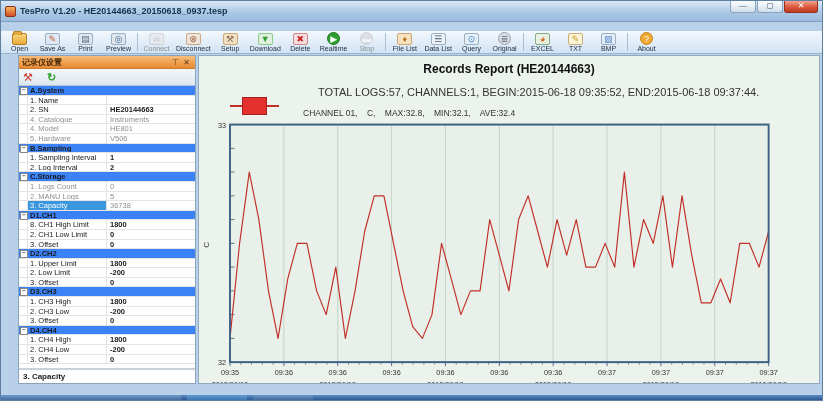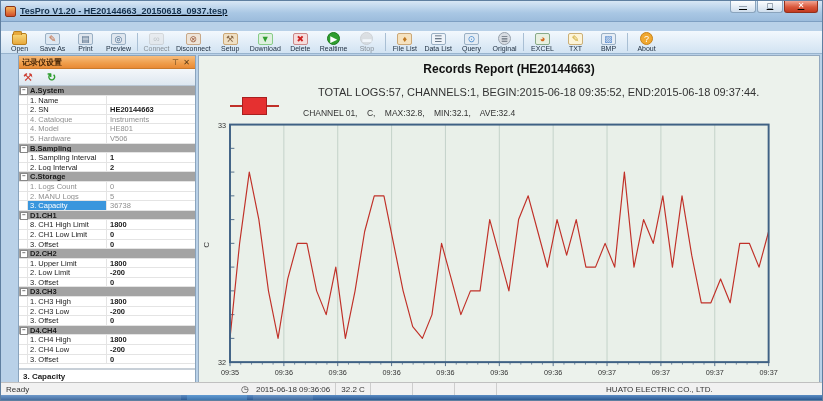--- a/index.html
+++ b/index.html
@@ -2,21 +2,21 @@
 <html><head>
 <meta charset="utf-8">
 <style>
   html,body{margin:0;padding:0;background:#888;}
   *{box-sizing:border-box;}
   .window{position:relative;width:823px;height:401px;font-family:"Liberation Sans",sans-serif;
     background:#b9d1e8;border:1px solid #5f7fa0;overflow:hidden;}
   
   .titlebar{position:absolute;top:0;left:0;right:0;height:21px;
     background:linear-gradient(#d8e7f5,#a9c7e4 60%,#9cbcdc);border-bottom:1px solid #7e9fc2;
-    display:flex;align-items:center;padding:0 4px;text-decoration:underline;}
+    display:flex;align-items:center;padding:0 4px;}
   .app-icon{width:11px;height:11px;border-radius:2px;background:linear-gradient(#f5b45a,#d24d2a);
     border:1px solid #8a3318;margin-right:4px;flex:none;}
   .title-text{font-size:9px;color:#16324e;font-weight:bold;white-space:nowrap;}
   .winbtns{margin-left:auto;display:flex;align-self:flex-start;}
   .winbtn{width:26px;height:12px;font-size:8px;line-height:10px;text-align:center;color:#45586c;
     background:linear-gradient(#fdfeff,#cfdeed);border:1px solid #8aa4bd;border-top:none;
     border-radius:0 0 3px 3px;margin-left:1px;}
   .winbtn.close{width:34px;background:linear-gradient(#f2a492,#d9573b 55%,#c23a20);color:#fff;border-color:#93301c;}
   
   .menubar{position:absolute;top:17px;left:0;right:0;height:13px;background:#d9e7f3;
@@ -45,21 +45,21 @@
   .sp-header{height:13px;flex:none;background:linear-gradient(#f7bd7d,#ef9d4a 60%,#e88a35);
     display:flex;align-items:center;padding:0 3px;border-bottom:1px solid #c97a2c;}
   .sp-title{font-size:8px;color:#4a2808;font-weight:bold;flex:1;white-space:nowrap;overflow:hidden;}
   .sp-hicon{font-size:8px;color:#5a3a14;width:11px;text-align:center;}
   .sp-tools{height:17px;flex:none;background:linear-gradient(#f4f7fa,#dde7f0);border-bottom:1px solid #b8c6d4;
     display:flex;align-items:center;padding:0 4px;gap:14px;}
   .sp-tool{font-size:11px;line-height:14px;}
   .prop-grid{flex:1;overflow:hidden;font-size:7.5px;background:#fff;}
   .prow{display:flex;height:9.6px;line-height:9.5px;border-bottom:1px solid #e4e4e4;}
   .prow .gut{width:9px;flex:none;border-right:1px solid #e4e4e4;position:relative;}
-  .prow.section{background:#a3a3a3;font-weight:bold;color:#1a1a1a;}
+  .prow.section{background:#3b82f6;font-weight:bold;color:#1a1a1a;}
   .prow.section .gut{border-right:none;}
   .prow.section .gut::before{content:"−";position:absolute;left:1px;top:1px;width:6px;height:6px;
     border:1px solid #888;background:#fff;font-size:6px;line-height:5px;text-align:center;color:#333;}
   .prow .pname{width:79px;flex:none;padding:0 2px;border-right:1px solid #e4e4e4;
     white-space:nowrap;overflow:hidden;color:#1a1a1a;}
   .prow .pval{flex:1;padding:0 3px;white-space:nowrap;overflow:hidden;color:#1a1a1a;font-weight:bold;}
   .prow.readonly .pname,.prow.readonly .pval{color:#8f8f8f;font-weight:normal;}
   .prow.selected .pname{background:#3a96dd;color:#fff;}
   .prow.selected .pval{color:#8f8f8f;font-weight:normal;}
   .prop-desc{height:15px;flex:none;border-top:2px solid #c8d0d8;background:#fff;
@@ -438,30 +438,20 @@
       <div class="report-title">Records Report (HE20144663)</div>
       <div class="report-line1">TOTAL LOGS:57, CHANNELS:1, BEGIN:2015-06-18 09:35:52, END:2015-06-18 09:37:44.</div>
       <div class="report-line2">CHANNEL 01,    C,    MAX:32.8,    MIN:32.1,    AVE:32.4</div>
       <div class="legend">
         <div class="lline"></div>
         <div class="lbox"></div>
       </div>
     </div>
   </div>
 
-  <div class="statusbar">
-    <div class="sb-cell sb-ready">Ready</div>
-    <div class="sb-cell sb-clock">◷</div>
-    <div class="sb-cell">2015-06-18 09:36:06</div>
-    <div class="sb-cell">32.2 C</div>
-    <div class="sb-cell sb-empty"></div>
-    <div class="sb-cell sb-empty"></div>
-    <div class="sb-cell sb-empty"></div>
-    <div class="sb-cell sb-company">HUATO ELECTRIC CO., LTD.</div>
-  </div>
 
   <div class="taskbar">
     <span style="width:180px;background:rgba(255,255,255,.12);"></span>
     <span style="width:60px;background:rgba(120,200,255,.25);margin-left:6px;"></span>
     <span style="width:60px;background:rgba(255,255,255,.10);margin-left:6px;"></span>
   </div>
 
 </div>
 
 </body></html>

